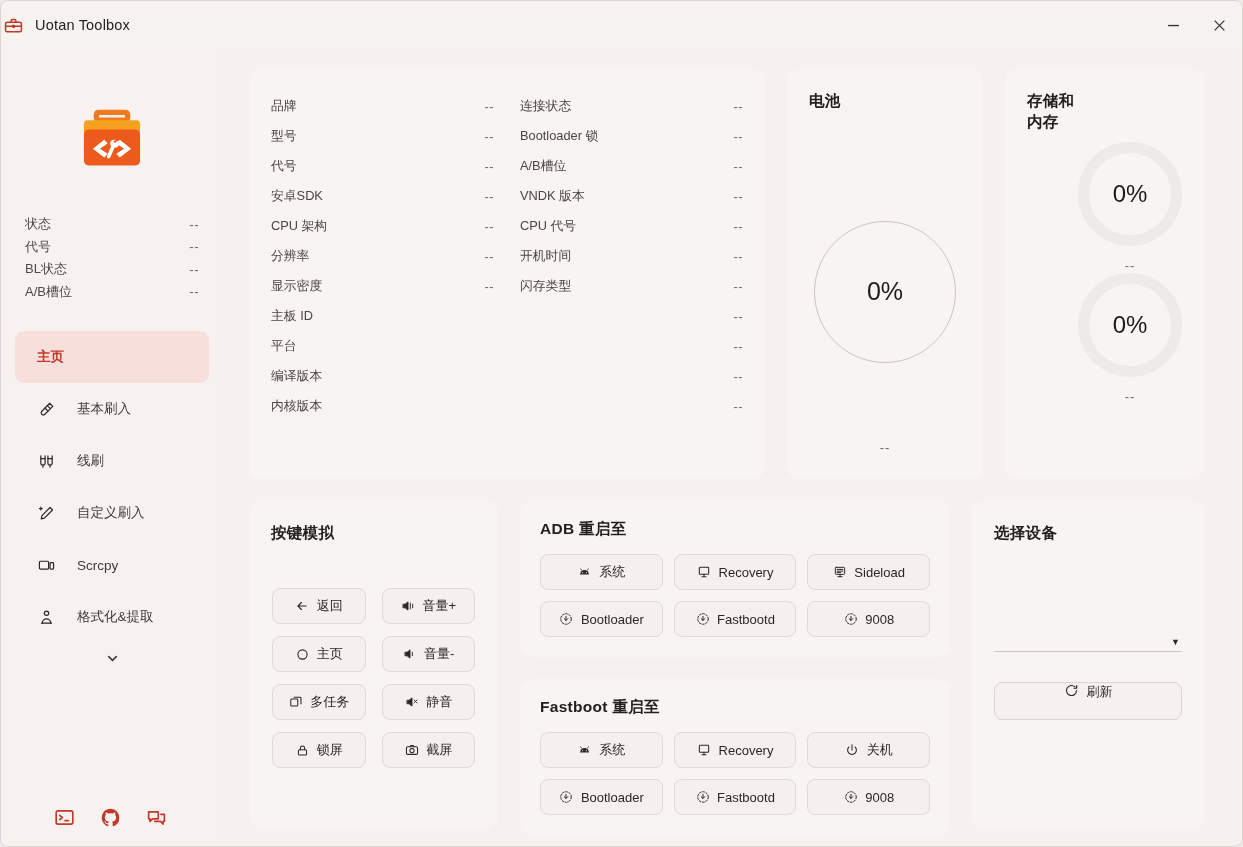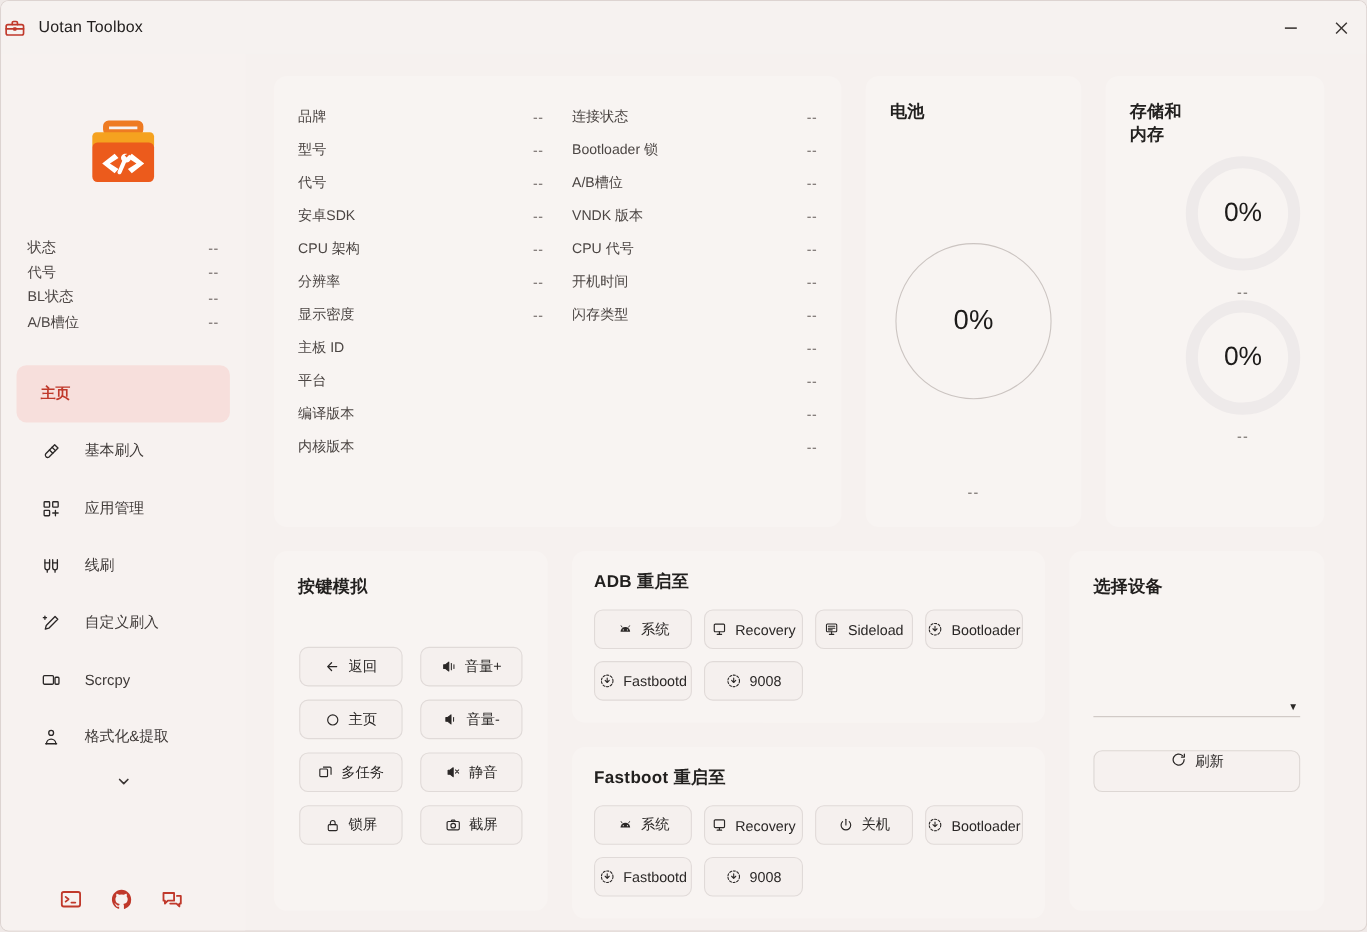--- a/index.html
+++ b/index.html
@@ -264,21 +264,21 @@
     cursor: default;
     user-select: none;
   }
   .btn .bicon { display: flex; align-items: center; justify-content: center; width: 15px; height: 15px; flex: none; }
 
   
   .reboot-col { width: 430px; min-width: 430px; display: flex; flex-direction: column; gap: 22px; }
   .card-reboot { padding: 18px 20px 20px 20px; }
   .reboot-grid {
     display: grid;
-    grid-template-columns: repeat(4, 1fr);
+    grid-template-columns: repeat(3, 1fr);
     gap: 11px 11px;
   }
 
   
   .card-select { flex: 1; display: flex; flex-direction: column; }
   .select-field {
     margin-top: 64px;
     height: 30px;
     border-bottom: 1px solid #cdc6c3;
     display: flex;
@@ -377,31 +377,20 @@
           <span class="nav-icon">
             <svg width="17" height="17" viewBox="0 0 24 24" fill="none" stroke="#2a2726" stroke-width="1.7" stroke-linecap="round" stroke-linejoin="round">
               <path d="M16.5 3.2 20.8 7.5 9.3 19a3 3 0 0 1-4.2-4.2z"></path>
               <path d="M13.2 6.5l4.3 4.3"></path>
               <path d="M9.8 9.9l4.3 4.3"></path>
             </svg>
           </span>
           <span class="nav-label">基本刷入</span>
         </div>
 
-        <div class="nav-item">
-          <span class="nav-icon">
-            <svg width="17" height="17" viewBox="0 0 24 24" fill="none" stroke="#2a2726" stroke-width="1.7" stroke-linecap="round" stroke-linejoin="round">
-              <rect x="3" y="3" width="7" height="7" rx="1"></rect>
-              <rect x="14" y="3" width="7" height="7" rx="1"></rect>
-              <rect x="3" y="14" width="7" height="7" rx="1"></rect>
-              <path d="M17.5 14v7M14 17.5h7"></path>
-            </svg>
-          </span>
-          <span class="nav-label">应用管理</span>
-        </div>
 
         <div class="nav-item">
           <span class="nav-icon">
             <svg width="17" height="17" viewBox="0 0 24 24" fill="none" stroke="#2a2726" stroke-width="1.7" stroke-linecap="round" stroke-linejoin="round">
               <path d="M4 4v10a3 3 0 0 0 3 3h0a3 3 0 0 0 3-3V4"></path>
               <path d="M14 4v10a3 3 0 0 0 3 3h0a3 3 0 0 0 3-3V4"></path>
               <path d="M4 8h6M14 8h6"></path>
               <path d="M7 17v3M17 17v3"></path>
             </svg>
           </span>

